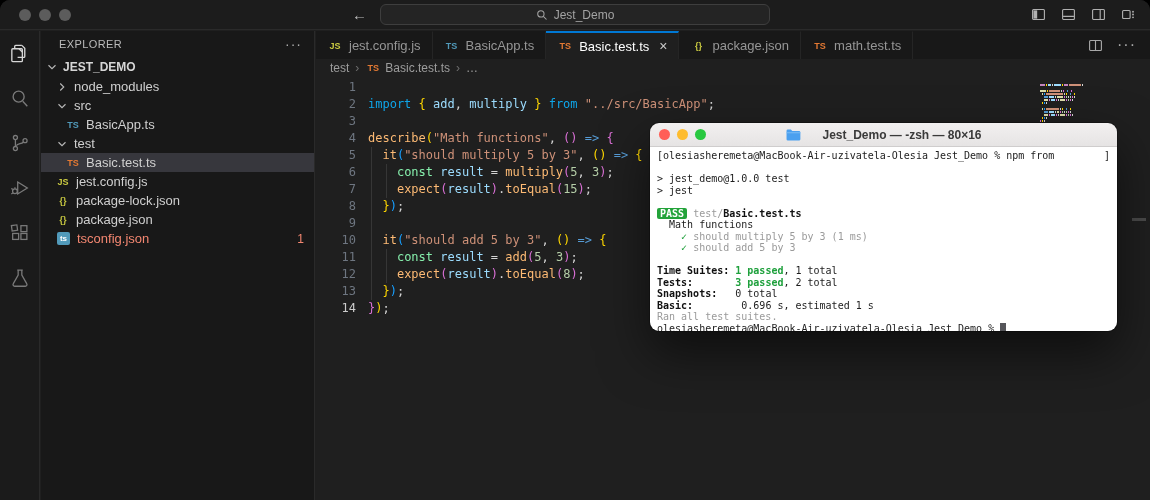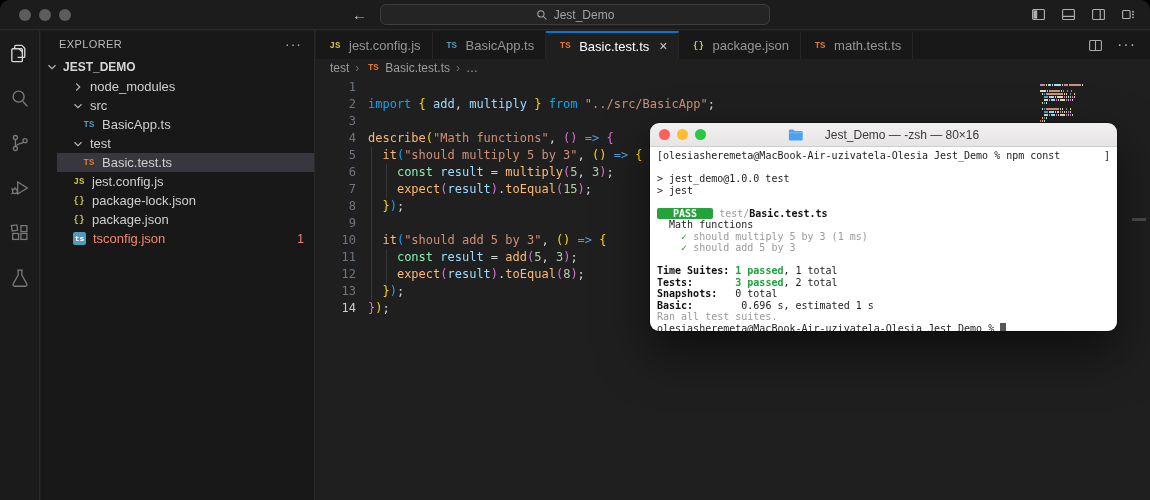--- a/index.html
+++ b/index.html
@@ -19,30 +19,30 @@
 
   
   .activitybar { position:absolute; top:31px; left:0; bottom:0; width:40px; background:#1b1b1b; border-right:1px solid #2a2a2a; display:flex; flex-direction:column; align-items:center; padding-top:10px; gap:21px; }
   .ab-item { width:24px; height:24px; color:#7a7a7a; display:flex; align-items:center; justify-content:center; }
   .ab-item.active { color:#d7d7d7; }
 
   .sidebar { position:absolute; top:31px; left:41px; bottom:0; width:274px; background:#181818; border-right:1px solid #2a2a2a; }
   .sb-header { height:26px; display:flex; align-items:center; justify-content:space-between; padding:0 12px 0 18px; }
   .sb-title { font-size:11px; letter-spacing:.4px; color:#bbbbbb; }
   .sb-more { color:#ababab; font-size:14px; letter-spacing:1px; line-height:8px; }
-  .tree { font-size:13px; color:#cfcfcf;padding-left:16px; }
+  .tree { font-size:13px; color:#cfcfcf; }
   .trow { height:19px; display:flex; align-items:center; gap:5px; padding-right:10px; white-space:nowrap; }
   .trow.selected { background:#37373d; }
   .trow .lbl { flex:1; overflow:hidden; }
   .trow.error-row .lbl { color:#f48771; }
   .badge { color:#f48771; font-size:12px; }
   .chev { width:14px; height:14px; flex:none; color:#b8b8b8; }
   .chev svg { display:block; }
   .chev.expanded svg { transform:rotate(90deg); }
-  .ficon { width:16px; flex:none; text-align:center; font-family:Liberation Mono, monospace; font-size:9px; font-weight:bold; }
+  .ficon { width:16px; flex:none; text-align:center; font-family:Liberation Sans, sans-serif; font-size:9px; font-weight:bold; }
   .ficon.box { width:13px; height:13px; border-radius:2px; background:#519aba; color:#fff; line-height:13px; font-size:8px; margin:0 2px; }
   .root-row { height:20px; display:flex; align-items:center; gap:4px; padding-left:4px; font-weight:bold; font-size:12px; color:#d6d6d6; }
 
   
   .editor { position:absolute; top:31px; left:316px; right:0; bottom:0; background:#1f1f1f; }
   .tabbar { height:28px; background:#181818; display:flex; align-items:stretch; }
   .tab { display:flex; align-items:center; gap:6px; padding:0 11px; font-size:13px; color:#969696; background:#181818; border-right:1px solid #252525; border-top:1px solid transparent; white-space:nowrap; }
   .tab.active { background:#1f1f1f; color:#ffffff; border-top:2px solid #0078d4; }
   .tab .close { margin-left:4px; color:#cccccc; font-size:14px; }
   .tab-actions { margin-left:auto; display:flex; align-items:center; gap:14px; padding-right:14px; color:#a8a8a8; }
@@ -63,26 +63,26 @@
   .mm-row { display:flex; height:2px; margin-bottom:1px; }
   .mm-row span { height:2px; margin-right:1px; }
   .overview-dash { position:absolute; right:4px; top:141px; width:14px; height:3px; background:#4a4a4a; }
 
   
   .term { position:absolute; left:650px; top:123px; width:467px; height:208px; border-radius:9px; overflow:hidden; box-shadow:0 22px 50px rgba(0,0,0,.55), 0 0 0 1px rgba(0,0,0,.25); }
   .term-titlebar { height:24px; background:linear-gradient(#f2f0f0,#e6e4e4); border-bottom:1px solid #cfcdcd; position:relative; display:flex; align-items:center; }
   .term-traffic { display:flex; gap:7px; margin-left:9px; }
   .ttl { width:11px; height:11px; border-radius:50%; }
   .ttl.red{background:#ff5f57} .ttl.yellow{background:#febc2e} .ttl.green{background:#28c840}
-  .term-title { position:absolute; left:50%; transform:translateX(-50%); display:flex; align-items:center; gap:22px; font-size:12px; font-weight:normal; color:#3a3a3a; white-space:nowrap; }
+  .term-title { position:absolute; left:50%; transform:translateX(-50%); display:flex; align-items:center; gap:22px; font-size:12px; font-weight:bold; color:#3a3a3a; white-space:nowrap; }
   .term-body { background:#ffffff; height:184px; padding:3px 7px 0 7px; font-family:"DejaVu Sans Mono", monospace; font-size:10px; line-height:11.5px; color:#1c1c1c; }
   .trmline { height:11.5px; white-space:pre; position:relative; }
   .t-pl{color:#1c1c1c} .t-gy{color:#9a9a9a} .t-b{color:#111; font-weight:bold}
   .t-gn{color:#27a342} .t-gnb{color:#1ea03c; font-weight:bold}
-  .t-badge{background:#23a33a; color:#ffffff; font-weight:bold; padding:0 16px; border-radius:2px}
+  .t-badge{background:#23a33a; color:#ffffff; font-weight:bold; padding:0 3px; border-radius:2px}
   .t-cur{display:inline-block; width:6px; height:10px; background:#56565a; vertical-align:-1px}
   .t-rightmark{position:absolute; right:0; top:0; color:#1c1c1c}
 </style>
 </head>
 <body>
 
 <div class="window">
 
   <div class="titlebar">
     <div class="traffic">
@@ -431,21 +431,21 @@
       </div>
       <div class="term-title">
         <svg width="15" height="12" viewBox="0 0 16 13">
             <path fill="#4ba0ef" d="M.5 2A1.5 1.5 0 0 1 2 .5h3.2l1.5 1.8H14A1.5 1.5 0 0 1 15.5 3.8v7.2A1.5 1.5 0 0 1 14 12.5H2A1.5 1.5 0 0 1 .5 11V2z"></path>
             <path fill="#7dbcf4" d="M.5 3.6h15v1H.5z"></path>
           </svg>
         <span>Jest_Demo — -zsh — 80×16</span>
       </div>
     </div>
     <div class="term-body" id="termbody">
-        <div class="trmline"><span class="t-pl">[</span><span class="t-pl">olesiasheremeta@MacBook-Air-uzivatela-Olesia Jest_Demo % npm const</span><span class="t-rightmark">]</span></div>
+        <div class="trmline"><span class="t-pl">[</span><span class="t-pl">olesiasheremeta@MacBook-Air-uzivatela-Olesia Jest_Demo % npm from</span><span class="t-rightmark">]</span></div>
         <div class="trmline"></div>
         <div class="trmline"><span class="t-pl">&gt; jest_demo@1.0.0 test</span></div>
         <div class="trmline"><span class="t-pl">&gt; jest</span></div>
         <div class="trmline"></div>
         <div class="trmline"><span class="t-badge">PASS</span><span class="t-pl"> </span><span class="t-gy">test/</span><span class="t-b">Basic.test.ts</span></div>
         <div class="trmline"><span class="t-pl">  Math functions</span></div>
         <div class="trmline"><span class="t-pl">    </span><span class="t-gn">✓</span><span class="t-gy"> should multiply 5 by 3 (1 ms)</span></div>
         <div class="trmline"><span class="t-pl">    </span><span class="t-gn">✓</span><span class="t-gy"> should add 5 by 3</span></div>
         <div class="trmline"></div>
         <div class="trmline"><span class="t-b">Time Suites: </span><span class="t-gnb">1 passed</span><span class="t-pl">, 1 total</span></div>

